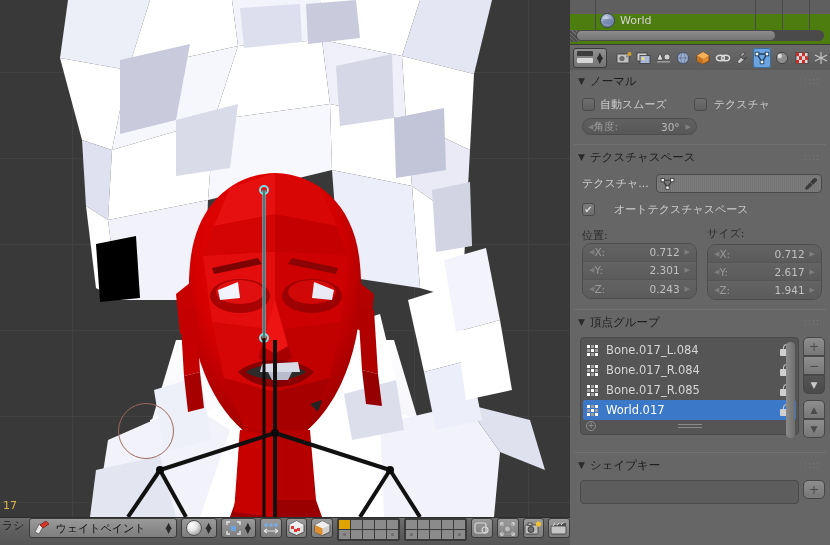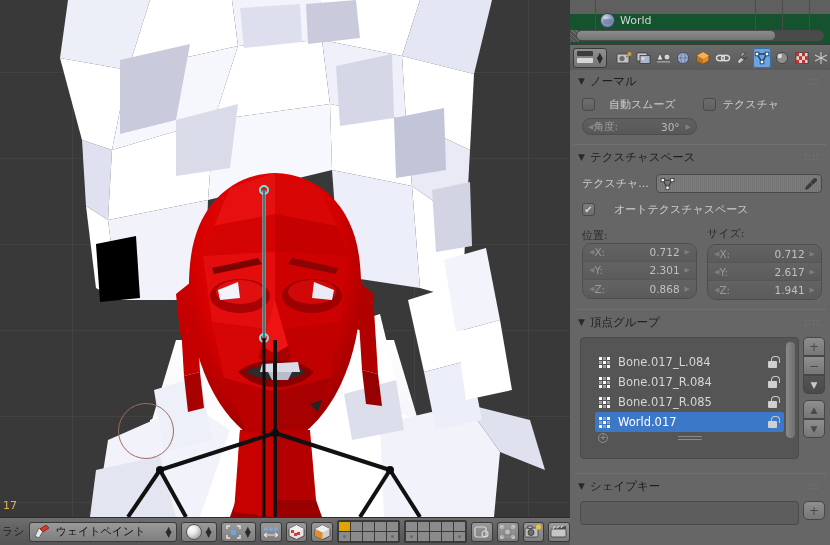--- a/index.html
+++ b/index.html
@@ -39,21 +39,21 @@
     position: absolute; left: 3px; top: 499px;
     color: #d9b44a; font-size: 11px;
     font-family: "DejaVu Sans", "Liberation Sans", sans-serif;
   }
 
   
   #bottom-bar {
     position: absolute; left: 0; top: 517px; width: 570px; height: 28px;
     background: linear-gradient(to bottom, #6e6e6e 0%, #5d5d5d 55%, #555555 100%);
     border-top: 1px solid #2d2d2d;
-    display: flex; align-items: center;
+    display: flex; align-items: flex-start;
     padding-left: 0px;
     gap: 4px;
     overflow: hidden;
   }
   .hdr-label { color: #1d1d1d; font-size: 11px; padding-left: 2px; white-space: nowrap; }
   .hdr-widget {
     height: 20px;
     background: linear-gradient(to bottom, #9a9a9a, #7e7e7e);
     border: 1px solid #3a3a3a;
     border-radius: 3px;
@@ -84,21 +84,21 @@
   .layer-cell.dot::after { content:''; position:absolute; left:4px; top:3px; width:3px;height:3px;border-radius:50%;background:#6a6a6a;}
 
   
   #right-col {
     position: absolute; left: 570px; top: 0; width: 260px; height: 545px;
     background: #525252;
   }
   
   #outliner {
     position: absolute; left: 0; top: 0; width: 260px; height: 60px;
-    background: #14532d;
+    background: #4d7c0f;
     overflow: hidden;
   }
   .ol-rowtop { position: absolute; left: 0; top: 0; width: 260px; height: 14px; }
   .ol-row {
     position: absolute; left: 0; top: 9px; width: 260px; height: 22px;
     display:flex; align-items:center; gap:5px; padding-left: 30px;
   }
   .ol-vline { position:absolute; left: 25px; top:0; width:1px; height: 33px; background:#4b4b4b;}
   .ol-col-sep { position: absolute; top: 0; width: 1px; height: 33px; background: #4b4b4b; }
   .world-ico {
@@ -212,21 +212,21 @@
     background: repeating-linear-gradient(90deg,#7c7c7c 0 1px,#747474 1px 2px);
     border: 1px solid #4a4a4a;
     display:flex; align-items:center; justify-content:space-between;
     padding: 0 3px;
   }
 
   
   .vg-box {
     border: 1px solid #4a4a4a; border-radius: 4px;
     background: #555555;
-    padding: 14px;
+    padding: 2px;
     position: relative;
   }
   .vg-row {
     height: 20px; display:flex; align-items:center; gap:6px;
     padding: 0 4px;
     color: #d6d6d6; font-size: 11.5px;
   }
   .vg-row.sel { background: #3c78c8; border-radius: 2px; color: #ffffff; }
   .vg-ico {
     width: 13px; height: 11px;
@@ -704,21 +704,21 @@
     <div id="prop-body">
 
       <div class="panel-head" style="position:relative;margin-top:2px;">
         <span class="tri">▼</span>
         <span>ノーマル</span>
         <span class="dots">::::</span>
       </div>
 
       <div class="row" style="margin:7px 0 0 12px;">
         <span class="chk"></span>
-        <span class="lbl" style="margin-left:14px;">自動スムーズ</span>
+        <span class="lbl" style="margin-left:5px;">自動スムーズ</span>
         <span class="chk" style="margin-left:27px;"></span>
         <span class="lbl" style="margin-left:7px;">テクスチャ</span>
       </div>
 
       <div class="numfield" style="margin:6px 0 0 12px; width:115px;">
         <span class="ar">◀</span>
         <span>角度:</span>
         <span class="nv" style="flex:1;text-align:right;padding-right:6px;">30°</span>
         <span class="ar">▶</span>
       </div>
@@ -768,21 +768,21 @@
             </div>
             <div class="valrow">
               <span class="a">◀</span>
               <span class="k">Y:</span>
               <span class="v" style="flex:1;text-align:right;padding-right:5px;">2.301</span>
               <span class="a">▶</span>
             </div>
             <div class="valrow">
               <span class="a">◀</span>
               <span class="k">Z:</span>
-              <span class="v" style="flex:1;text-align:right;padding-right:5px;">0.868</span>
+              <span class="v" style="flex:1;text-align:right;padding-right:5px;">0.243</span>
               <span class="a">▶</span>
             </div>
           </div>
         </div>
         <div style="flex:1;">
           <div class="lbl-dark" style="margin-bottom:3px;">サイズ:</div>
           <div class="valuebox">
             <div class="valrow">
               <span class="a">◀</span>
               <span class="k">X:</span>

